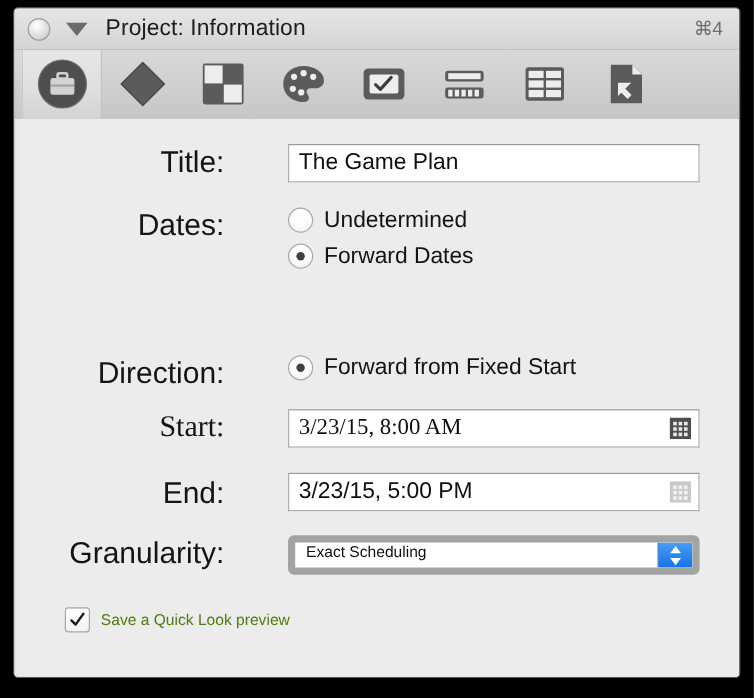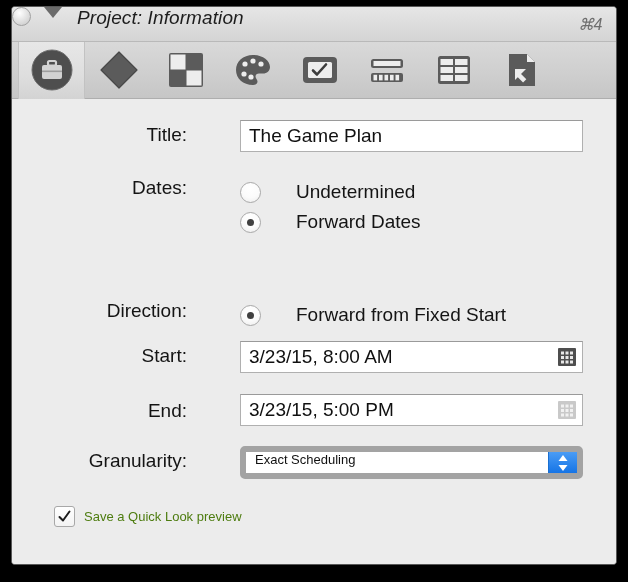--- a/index.html
+++ b/index.html
@@ -24,22 +24,22 @@
     box-shadow: 0 0 0 1px rgba(0,0,0,0.25);
   }
 
   
   .titlebar {
     position: relative;
     height: 35px;
     background: linear-gradient(to bottom, #e6e6e6 0%, #d4d4d4 100%);
     border-bottom: 1px solid #b9b9b9;
     display: flex;
-    align-items: flex-start;
-    font-style: italic;
+    align-items: center;
+    padding-left: 11px;
   }
   .close-orb {
     width: 19px; height: 19px;
     border-radius: 50%;
     background: radial-gradient(circle at 38% 30%, #ffffff 0%, #e3e3e3 48%, #c6c6c6 100%);
     border: 1px solid #a0a0a0;
     flex: 0 0 auto;
   }
   .disclosure {
     margin-left: 13px;
@@ -99,21 +99,21 @@
     position: absolute;
     display: flex;
     align-items: flex-start;
     left: 0;
     width: 100%;
   }
   .lbl {
     width: 186px;
     text-align: right;
     padding-right: 11px;
-    font-size: 19px;
+    font-size: 25px;
     color: #141414;
     white-space: nowrap;
     line-height: 30px;
   }
   .ctl { flex: 1 1 auto; padding-left: 42px; }
 
   
   .textfield {
     width: 343px;
     height: 32px;
@@ -133,23 +133,22 @@
     position: absolute;
     right: 6px; top: 50%;
     transform: translateY(-50%);
     width: 18px; height: 18px;
     display: block;
   }
 
   
   .radio-row {
     display: flex;
-    align-items: flex-end;
+    align-items: flex-start;
     height: 30px;
-    gap: 26px;
   }
   .radio {
     width: 21px; height: 21px;
     border-radius: 50%;
     background: radial-gradient(circle at 50% 28%, #ffffff 0%, #fbfbfb 55%, #ececec 100%);
     border: 1px solid #a8a8a8;
     position: relative;
     flex: 0 0 auto;
   }
   .radio.on::after {
@@ -343,21 +342,21 @@
     <div class="row" style="top:158px;margin-top:39px;">
       <div class="lbl">Direction:</div>
       <div class="ctl">
         <div class="radio-row">
           <span class="radio on"></span>
           <span class="radio-label">Forward from Fixed Start</span>
         </div>
       </div>
     </div>
 
-    <div class="row" style="top:242px;">
+    <div class="row" style="top:242px;font-family:Liberation Serif, serif;">
       <div class="lbl">Start:</div>
       <div class="ctl">
         <div class="textfield">
           <span class="val">3/23/15, 8:00 AM</span>
           <svg class="picker-btn" viewBox="0 0 18 18">
             <rect x="0" y="0" width="18" height="18" rx="1" fill="#4e4e4e"></rect>
             <g fill="#e8e8e8">
               <rect x="3" y="3.5" width="3" height="3"></rect>
               <rect x="7.5" y="3.5" width="3" height="3"></rect>
               <rect x="12" y="3.5" width="3" height="3"></rect>

